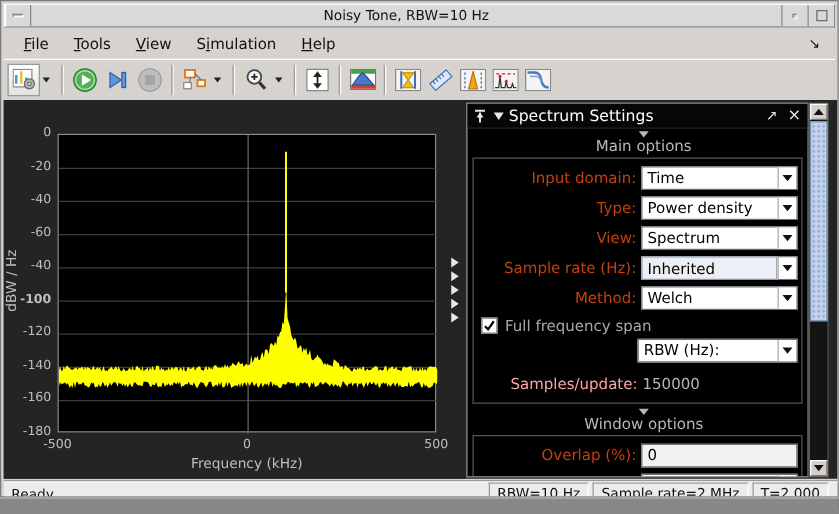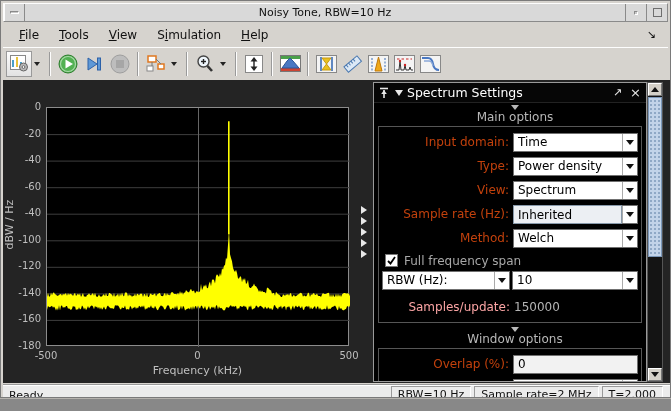--- a/index.html
+++ b/index.html
@@ -76,21 +76,21 @@
     border:1px solid #707070; color:#000; }
   .ctl .val{ flex:1; padding:1px 0 0 4px; font-size:12px; overflow:hidden; white-space:nowrap; }
   .ctl .arrow-box{ width:15px; display:flex; align-items:center; justify-content:center; border-left:1px solid #aaa; background:#fff; }
   .arr{ width:0; height:0; border-left:4px solid transparent; border-right:4px solid transparent; border-top:5px solid #111; }
   .ctl.combo .val{ background:#eceff3; border:1px solid #8899aa; margin:-1px 0 -1px -1px; padding-top:2px; }
   .ctl.textfield{ background:#f2f2f2; }
   .check-row{ height:21px; display:flex; align-items:center; padding-left:3px; }
   .checkbox{ width:13px; height:13px; background:#fff; border:1px solid #777; display:flex;
     align-items:center; justify-content:center; margin-right:6px; }
   .check-label{ color:#a8a8a8; }
-  .rbw-row{ height:25px; display:flex; align-items:flex-start; justify-content:space-between; }
+  .rbw-row{ height:25px; display:flex; align-items:flex-end; justify-content:space-between;flex-direction:column; }
   .rbw-row .ctl.left{ width:128px; }
   .samples-row{ height:22px; display:flex; align-items:center; }
   .samples-row .lbl{ width:132px; text-align:right; padding-right:4px; color:#fca5a5; }
   .samples-row .value{ color:#b4b4b4; }
 
   
   .scrollbar{ position:absolute; left:644px; top:2px; width:16px; height:300px; background:#141414;
     border:1px solid #555; }
   .sb-btn{ position:absolute; left:0; width:14px; height:13px; background:#d4d0c8;
     border:1px solid; border-color:#fff #777 #777 #fff; display:flex; align-items:center; justify-content:center; }
@@ -298,21 +298,21 @@
    <polygon points="0,188.9 1,184.7 2,188.5 3,188.6 4,184.6 5,187.3 6,184.8 7,184.6 8,186.2 9,186.4 10,187.7 11,187.7 12,187.1 13,186.2 14,185.9 15,187.8 16,185.8 17,186.8 18,185.8 19,185.3 20,187.8 21,184.9 22,187.1 23,185.4 24,186.3 25,186.6 26,188.1 27,186.0 28,184.7 29,188.0 30,186.7 31,185.6 32,187.2 33,185.3 34,189.1 35,187.0 36,185.0 37,188.8 38,188.2 39,188.9 40,186.9 41,186.8 42,185.2 43,186.8 44,187.6 45,185.8 46,185.2 47,187.8 48,184.7 49,187.7 50,189.2 51,188.2 52,186.3 53,188.6 54,188.5 55,188.5 56,186.8 57,186.3 58,188.3 59,185.0 60,187.9 61,188.1 62,185.0 63,184.9 64,186.3 65,186.5 66,188.7 67,184.8 68,189.1 69,187.3 70,187.5 71,185.3 72,188.9 73,185.3 74,188.0 75,184.6 76,187.2 77,188.4 78,184.6 79,184.6 80,184.8 81,188.6 82,185.9 83,187.8 84,186.9 85,188.9 86,187.6 87,188.1 88,185.4 89,188.5 90,185.7 91,186.1 92,187.4 93,185.7 94,185.8 95,185.7 96,188.9 97,185.9 98,186.3 99,188.7 100,184.8 101,189.0 102,188.7 103,185.9 104,185.5 105,187.1 106,186.7 107,186.2 108,185.2 109,188.5 110,186.4 111,185.9 112,185.2 113,185.0 114,187.7 115,188.1 116,188.3 117,186.0 118,184.7 119,188.1 120,184.9 121,187.0 122,186.4 123,187.5 124,184.8 125,184.1 126,184.4 127,186.0 128,186.1 129,186.0 130,186.5 131,184.7 132,186.8 133,182.9 134,186.0 135,183.8 136,186.8 137,184.6 138,184.7 139,182.1 140,183.2 141,183.9 142,184.5 143,182.3 144,180.8 145,183.1 146,183.2 147,182.2 148,185.5 149,184.1 150,182.8 151,184.2 152,184.1 153,183.2 154,175.7 155,182.3 156,179.7 157,177.1 158,178.7 159,176.3 160,180.2 161,180.0 162,175.6 163,173.6 164,178.3 165,172.0 166,171.3 167,172.1 168,175.4 169,167.9 170,166.3 171,167.4 172,169.0 173,164.9 174,168.1 175,160.3 176,161.7 177,157.8 178,156.9 179,149.5 180,151.4 181,136.7 182,120.5 183,146.2 184,150.0 185,153.2 186,159.8 187,162.4 188,164.1 189,161.8 190,164.9 191,170.5 192,170.4 193,168.5 194,168.5 195,174.3 196,170.2 197,172.5 198,169.9 199,176.0 200,174.9 201,171.8 202,178.8 203,180.1 204,179.9 205,178.4 206,178.0 207,175.6 208,177.9 209,178.3 210,179.8 211,181.4 212,183.9 213,181.9 214,184.3 215,182.5 216,184.0 217,184.1 218,184.3 219,185.5 220,179.4 221,180.1 222,180.8 223,182.2 224,182.2 225,185.8 226,184.9 227,185.0 228,187.7 229,183.7 230,185.0 231,186.3 232,186.4 233,187.4 234,188.9 235,189.0 236,186.6 237,186.8 238,188.1 239,186.3 240,187.1 241,185.7 242,187.7 243,185.6 244,185.1 245,189.0 246,187.7 247,186.8 248,188.4 249,187.9 250,187.5 251,186.2 252,186.2 253,184.7 254,185.1 255,185.4 256,188.8 257,187.3 258,187.9 259,188.5 260,187.3 261,184.6 262,185.2 263,189.1 264,186.2 265,187.0 266,185.5 267,185.0 268,187.1 269,186.8 270,185.4 271,187.7 272,187.9 273,188.0 274,189.1 275,186.4 276,184.9 277,185.9 278,186.0 279,185.9 280,185.3 281,185.1 282,184.7 283,189.2 284,186.0 285,189.2 286,186.0 287,188.6 288,188.7 289,185.6 290,189.0 291,185.6 292,188.7 293,186.3 294,189.0 295,186.5 296,185.5 297,185.1 298,185.1 299,185.6 300,185.5 301,185.3 302,185.9 303,188.3 303,197.2 302,199.3 301,198.2 300,198.2 299,200.9 298,201.3 297,202.2 296,202.2 295,201.6 294,199.7 293,201.3 292,198.1 291,202.2 290,201.6 289,199.0 288,197.4 287,198.3 286,198.8 285,198.9 284,200.2 283,201.2 282,200.3 281,201.7 280,197.2 279,201.6 278,200.8 277,200.8 276,201.6 275,201.5 274,201.6 273,199.4 272,201.7 271,198.0 270,199.2 269,201.5 268,198.1 267,199.0 266,200.5 265,201.3 264,199.0 263,201.6 262,197.6 261,199.6 260,197.8 259,198.7 258,198.7 257,202.1 256,201.5 255,198.1 254,200.3 253,199.6 252,197.4 251,199.1 250,199.2 249,197.4 248,198.7 247,201.2 246,197.6 245,199.8 244,202.4 243,199.9 242,198.1 241,199.4 240,198.6 239,202.4 238,198.1 237,198.8 236,198.7 235,201.1 234,197.6 233,199.4 232,198.6 231,201.4 230,200.0 229,199.4 228,197.2 227,197.3 226,201.2 225,202.1 224,199.8 223,201.4 222,199.7 221,199.3 220,201.3 219,199.8 218,198.5 217,201.3 216,199.8 215,199.0 214,197.9 213,197.8 212,198.9 211,199.8 210,198.0 209,197.5 208,199.9 207,200.6 206,201.1 205,201.7 204,197.3 203,199.6 202,197.8 201,202.2 200,201.3 199,198.3 198,198.9 197,197.5 196,198.4 195,199.0 194,198.2 193,197.9 192,201.1 191,199.8 190,201.7 189,197.8 188,198.5 187,198.8 186,197.9 185,198.9 184,197.3 183,197.7 182,199.5 181,199.8 180,198.9 179,199.5 178,202.1 177,202.4 176,201.9 175,200.5 174,199.8 173,200.5 172,198.3 171,201.5 170,197.2 169,197.6 168,201.6 167,198.4 166,200.2 165,198.6 164,200.1 163,201.8 162,197.9 161,199.9 160,202.2 159,201.2 158,197.9 157,200.4 156,200.6 155,197.8 154,197.8 153,200.7 152,199.2 151,197.6 150,201.1 149,198.0 148,198.6 147,201.5 146,197.9 145,202.1 144,198.6 143,201.4 142,200.2 141,200.4 140,200.9 139,201.5 138,202.4 137,199.0 136,197.8 135,201.4 134,197.4 133,200.9 132,201.8 131,202.0 130,197.2 129,200.8 128,197.9 127,201.6 126,199.4 125,200.4 124,201.4 123,201.1 122,197.7 121,197.2 120,197.8 119,200.2 118,201.7 117,200.7 116,198.4 115,198.3 114,197.2 113,198.6 112,199.9 111,202.3 110,201.7 109,199.8 108,197.7 107,200.7 106,199.6 105,200.0 104,197.3 103,199.4 102,199.4 101,199.3 100,200.9 99,200.3 98,202.1 97,197.2 96,199.6 95,197.6 94,199.6 93,198.4 92,197.7 91,200.5 90,199.3 89,201.1 88,198.6 87,199.9 86,199.6 85,201.6 84,198.8 83,198.0 82,202.0 81,200.7 80,201.6 79,201.2 78,197.5 77,199.9 76,199.9 75,199.3 74,201.6 73,201.0 72,198.8 71,197.6 70,197.4 69,197.4 68,197.2 67,200.7 66,200.8 65,200.0 64,200.5 63,199.8 62,198.9 61,197.6 60,198.5 59,201.5 58,200.9 57,198.5 56,200.4 55,201.7 54,199.2 53,201.4 52,198.8 51,200.8 50,198.5 49,199.4 48,197.7 47,201.3 46,198.5 45,197.6 44,197.8 43,199.0 42,200.5 41,197.9 40,200.4 39,202.2 38,199.4 37,201.4 36,198.7 35,197.6 34,200.7 33,201.6 32,199.2 31,201.8 30,201.1 29,202.2 28,198.2 27,198.9 26,197.8 25,200.7 24,201.9 23,201.3 22,200.3 21,200.7 20,198.0 19,197.9 18,199.7 17,198.7 16,200.0 15,197.5 14,197.7 13,202.4 12,197.3 11,202.4 10,200.0 9,202.4 8,200.1 7,198.4 6,199.8 5,197.7 4,198.6 3,198.9 2,199.3 1,197.8 0,202.0" fill="#ffff00"></polygon>
    <line x1="181.8" y1="13.3" x2="181.8" y2="126.13888888888889" stroke="#ffff00" stroke-width="1.6"></line>
           </svg>
         </div>
       <div id="yticks">
           <div class="ytick" style="top: 21px;">0</div>
           <div class="ytick" style="top: 47.5556px;">-20</div>
           <div class="ytick" style="top: 74.1111px;">-40</div>
           <div class="ytick" style="top: 100.667px;">-60</div>
           <div class="ytick" style="top: 127.222px;">-40</div>
-          <div class="ytick" style="top: 153.778px;">-100</div>
+          <div class="ytick" style="top: 153.778px; font-weight: bold;">-100</div>
           <div class="ytick" style="top: 180.333px;">-120</div>
           <div class="ytick" style="top: 206.889px;">-140</div>
           <div class="ytick" style="top: 233.444px;">-160</div>
           <div class="ytick" style="top: 260px;">-180</div>
         </div>
       <div id="xticks">
           <div class="xtick" style="left: 23px;">-500</div>
           <div class="xtick" style="left: 174.5px;">0</div>
           <div class="xtick" style="left: 326px;">500</div>
         </div>
@@ -400,26 +400,20 @@
           </div>
           <span class="check-label">Full frequency span</span>
         </div>
         <div class="rbw-row">
           <div class="ctl left">
             <span class="val">RBW (Hz):</span>
             <span class="arrow-box">
                 <span class="arr"></span>
               </span>
           </div>
-          <div class="ctl">
-            <span class="val">10</span>
-            <span class="arrow-box">
-                <span class="arr"></span>
-              </span>
-          </div>
         </div>
         <div class="samples-row">
           <span class="lbl">Samples/update:</span>
           <span class="value">150000</span>
         </div>
       </div>
 
       <div class="section-hdr">
         <div class="tri-down small"></div>
         <span>Window options</span>

